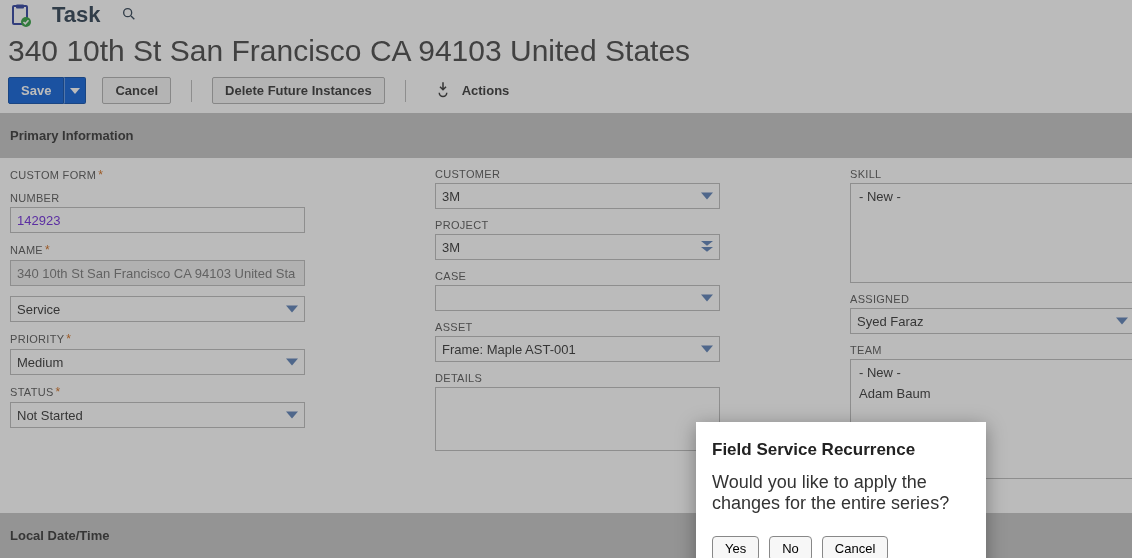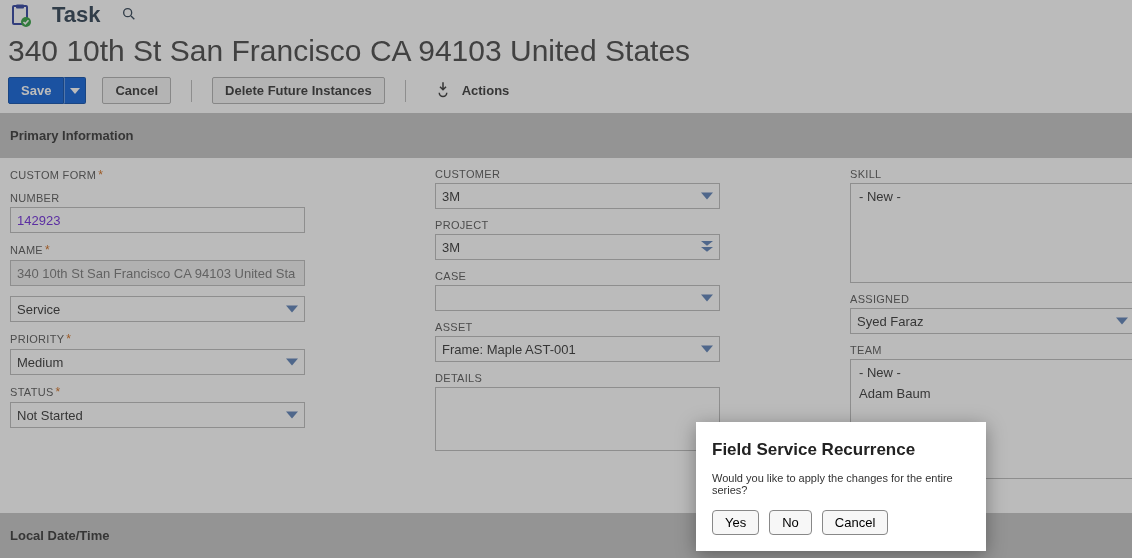--- a/index.html
+++ b/index.html
@@ -47,21 +47,21 @@
   .text-input.disabled { background: #f0f0f0; }
   .text-input.disabled input { color: #777; }
   .textarea { height: 64px; padding: 4px 6px; resize: both; overflow: auto; position: relative; }
   .listbox { height: 100px; overflow-y: scroll; padding: 2px 0; }
   .listbox .opt { padding: 3px 8px; cursor: pointer; }
   .listbox.tall { height: 120px; }
 
   
   .modal { position: absolute; left: 696px; top: 422px; width: 290px; background: #fff; box-shadow: 0 4px 18px rgba(0,0,0,0.35); z-index: 10; padding: 18px 16px 16px 16px; }
   .modal h3 { font-size: 17px; font-weight: bold; color: #222; margin-bottom: 12px; }
-  .modal p { font-size: 11px; color: #333; margin-bottom: 14px; }
+  .modal p { font-size: 18px; color: #333; margin-bottom: 22px; }
   .modal .mrow { display: flex; gap: 10px; }
   .modal .mbtn { border: 1px solid #888; background: #f7f7f7; padding: 4px 12px; font-size: 13px; cursor: pointer; border-radius: 4px; }
 </style>
 </head>
 <body>
 
 <div class="page">
 
   <div class="header">
     <div class="title-row">

